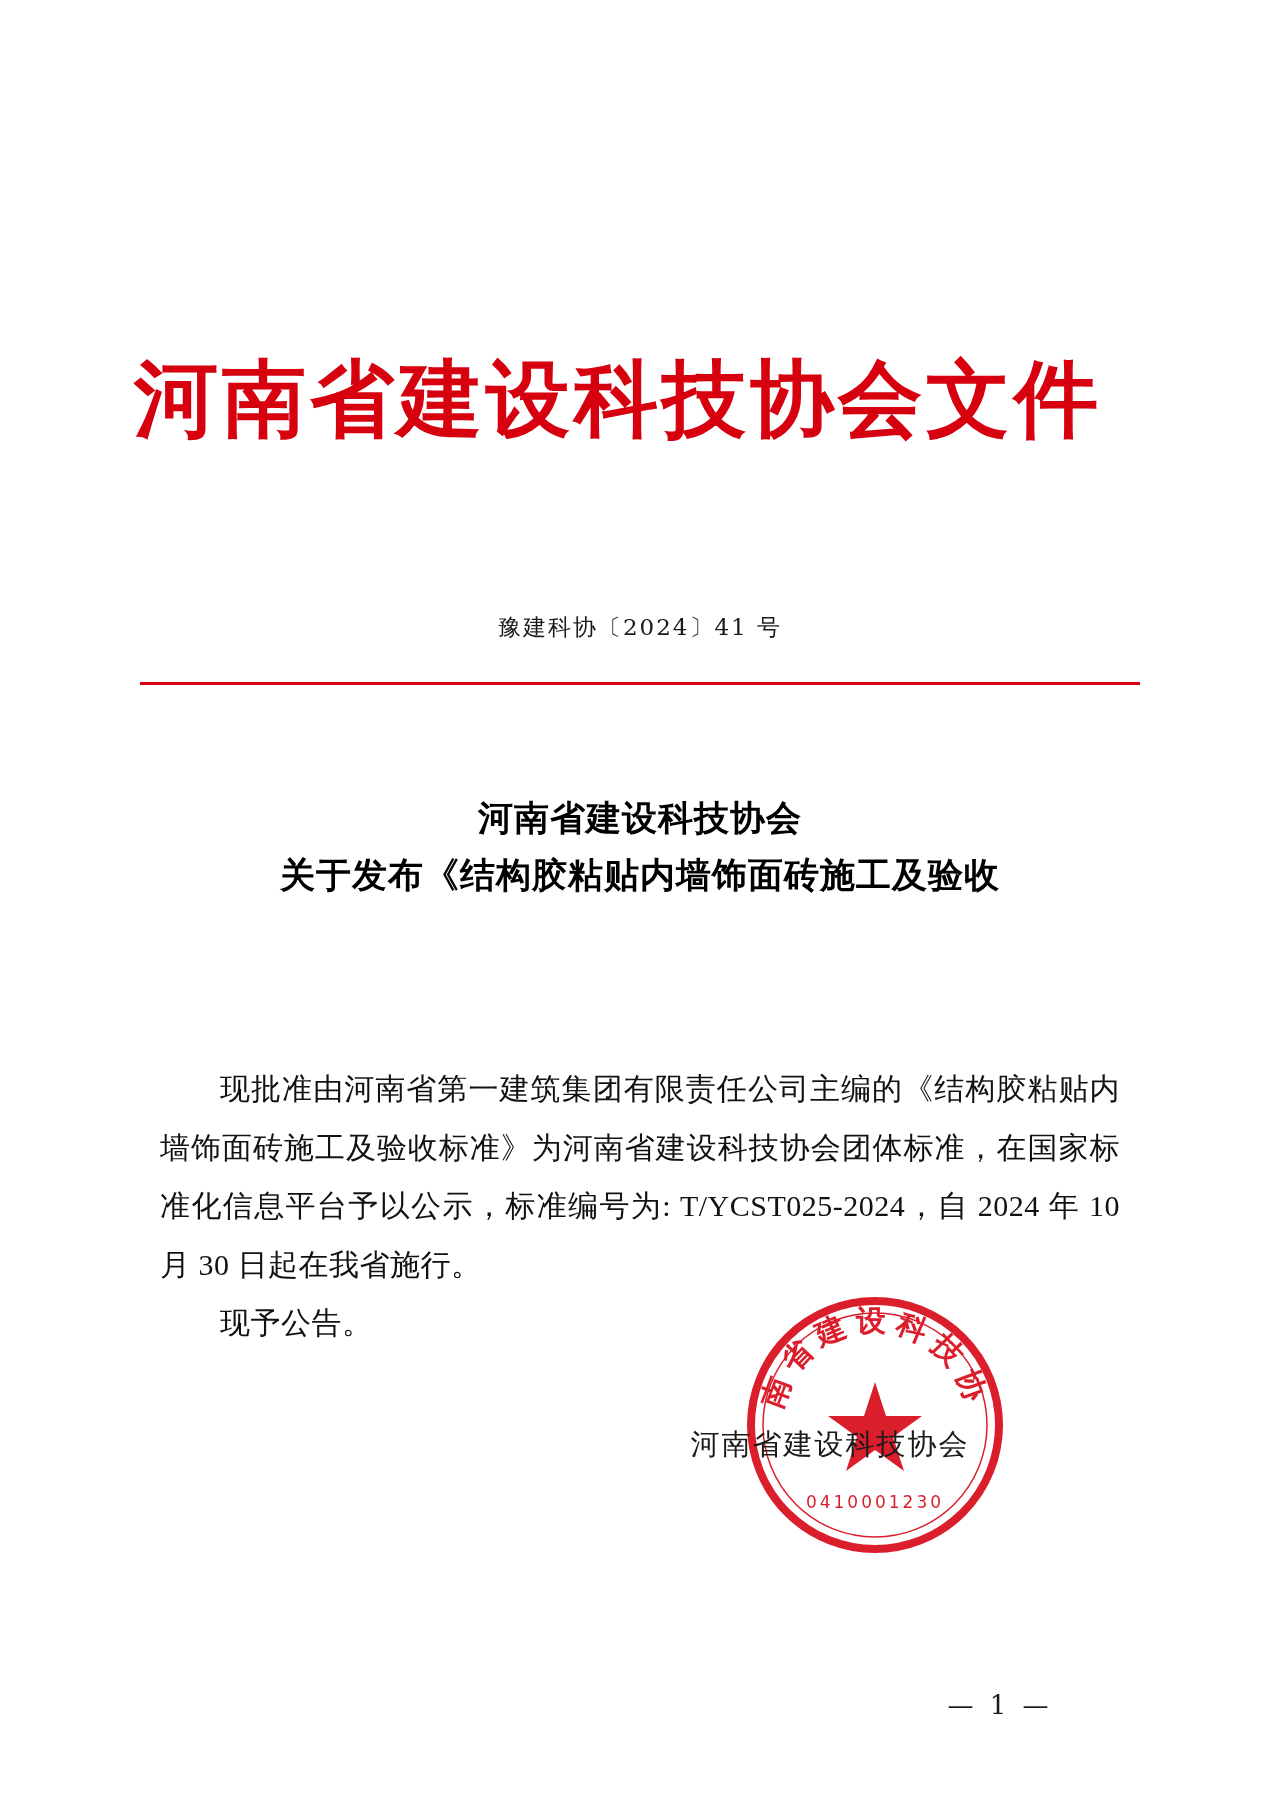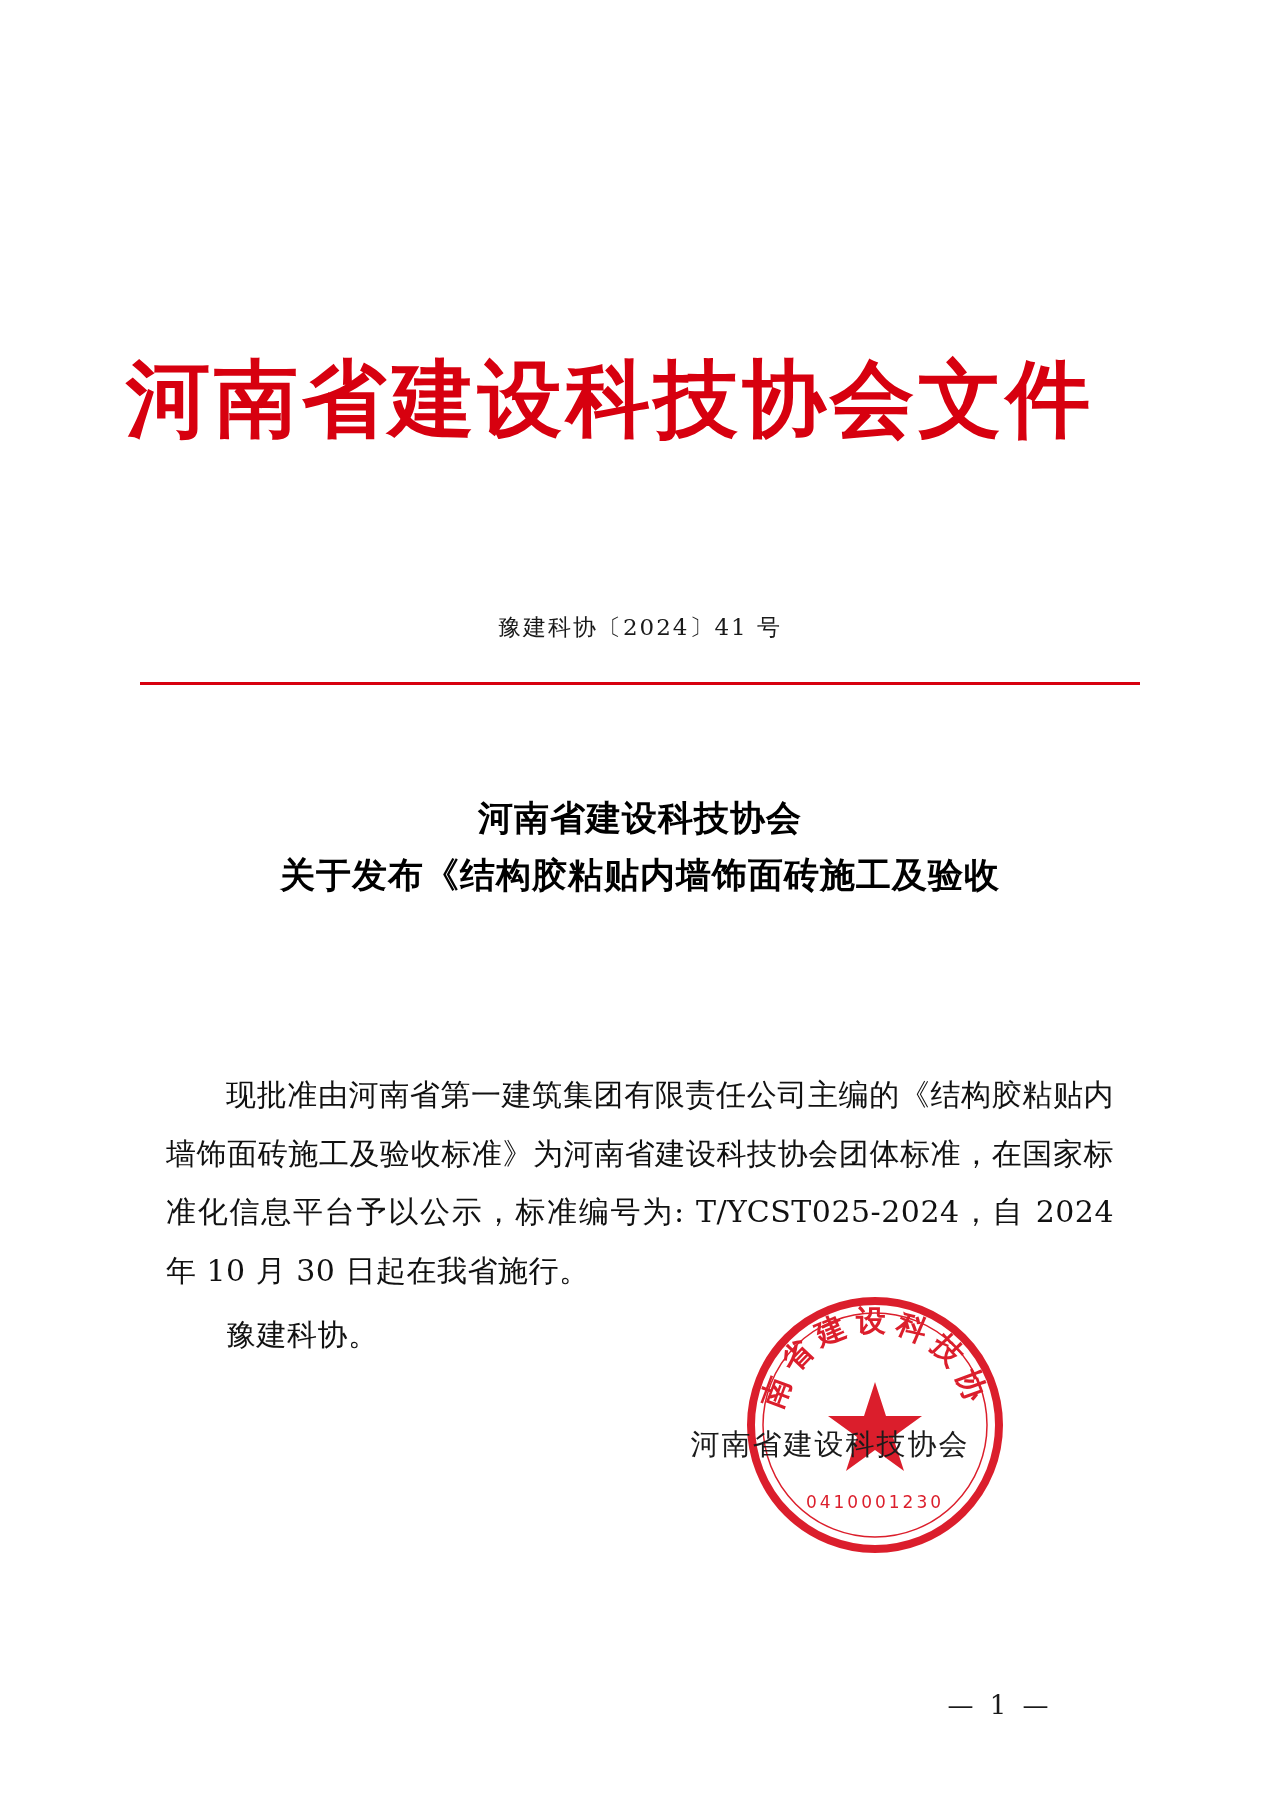--- a/index.html
+++ b/index.html
@@ -24,20 +24,21 @@
     background: #fff;
   }
 
   
   .masthead {
     position: absolute;
     left: 0;
     top: 355px;
     width: 1220px;
     text-align: center;
+    padding-left: 8px;
   }
   .masthead-title {
     font-family: "DejaVu Serif", "Liberation Serif", serif;
     font-weight: bold;
     font-size: 84px;
     letter-spacing: 4px;
     color: #d7000f;
     line-height: 1.05;
     white-space: nowrap;
   }
@@ -87,22 +88,23 @@
     left: 160px;
     top: 1060px;
     width: 960px;
     font-size: 30px;
     line-height: 1.95;
     letter-spacing: 0.5px;
     color: #111;
     text-align: justify;
   }
   .body-block p {
-    margin: 6px;
+    margin: 0;
     text-indent: 2em;
+    font-family: Liberation Serif, serif;
   }
 
   
   .signature {
     position: absolute;
     left: 620px;
     top: 1415px;
     width: 420px;
     text-align: center;
     font-size: 29px;
@@ -150,21 +152,21 @@
 
   <div class="red-rule"></div>
 
   <div class="title-block">
     <span class="line">河南省建设科技协会</span>
     <span class="line">关于发布《结构胶粘贴内墙饰面砖施工及验收</span>
   </div>
 
   <div class="body-block">
     <p>现批准由河南省第一建筑集团有限责任公司主编的《结构胶粘贴内墙饰面砖施工及验收标准》为河南省建设科技协会团体标准，在国家标准化信息平台予以公示，标准编号为: T/YCST025-2024，自 2024 年 10 月 30 日起在我省施行。</p>
-    <p>豫建科协。</p>
+    <p>现予公告。</p>
   </div>
 
   <div class="seal">
     <svg width="270" height="270" viewBox="0 0 270 270" xmlns="http://www.w3.org/2000/svg">
       <g opacity="0.88">
         <circle cx="135" cy="135" r="124" fill="none" stroke="#d7000f" stroke-width="8"></circle>
         <circle cx="135" cy="135" r="112" fill="none" stroke="#d7000f" stroke-width="1.5"></circle>
         <path id="sealArc" d="M 135 135 m -94,0 a 94,94 0 1,1 188,0" fill="none" stroke="none"></path>
         <text font-family="DejaVu Serif, serif" font-size="30" font-weight="bold" fill="#d7000f" letter-spacing="8">
           <textPath href="#sealArc" startOffset="50%" text-anchor="middle">河南省建设科技协会</textPath>

